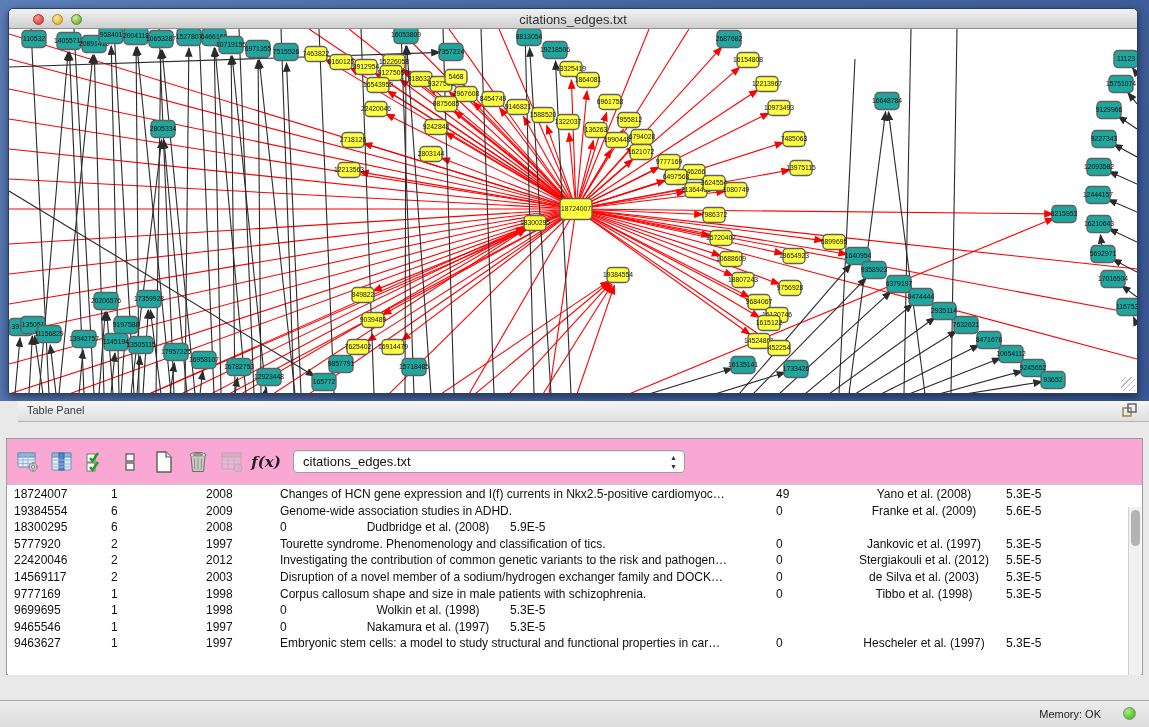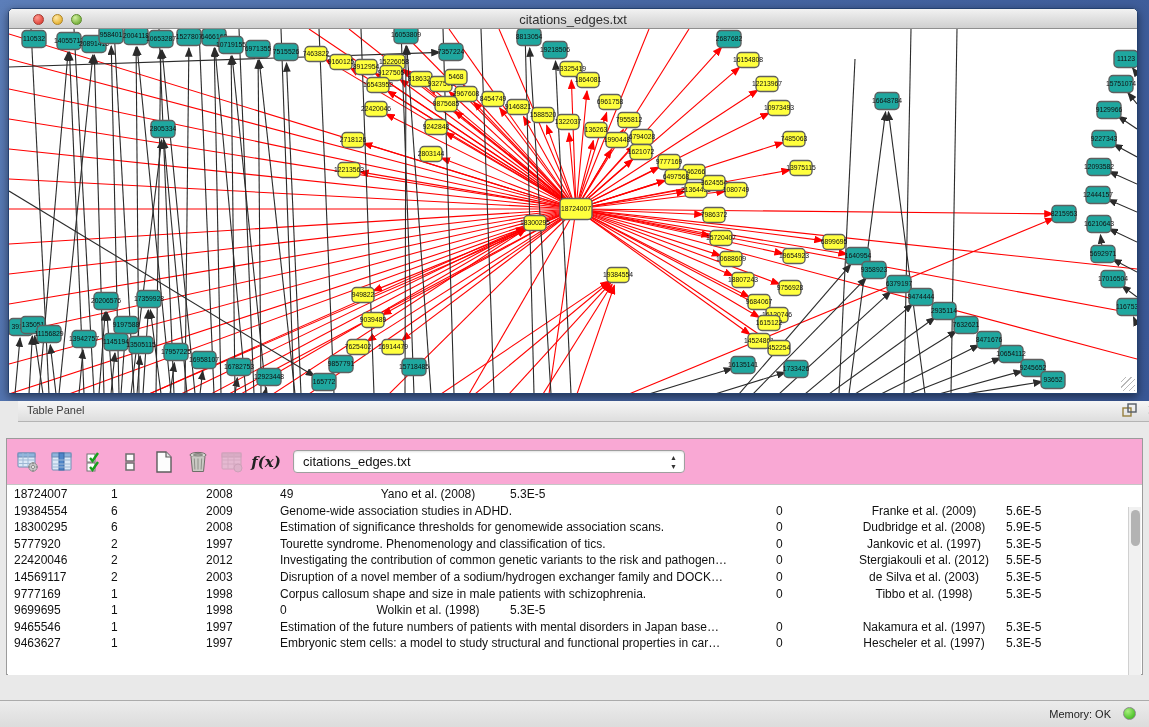--- a/index.html
+++ b/index.html
@@ -64,21 +64,21 @@
 
   .seg-tabs { position:absolute; left:0; right:0; top:274px; display:flex; justify-content:center; }
   .seg { height:20px; line-height:19px; font-size:13px; padding:0 14px;
     background:linear-gradient(#fbfbfb,#ececec); border:1px solid #9d9d9d; border-left:none; color:#1d1d1d; }
   .seg:first-child { border-left:1px solid #9d9d9d; border-radius:4px 0 0 4px; }
   .seg:last-child { border-radius:0 4px 4px 0; }
   .seg.sel { background:linear-gradient(#7d7d7d,#6a6a6a); color:#efefef; border-color:#5f5f5f; }
 
   .statusbar { position:absolute; left:0; top:299px; width:1149px; height:27px;
     background:linear-gradient(#ececec,#dcdcdc); border-top:1px solid #ababab; }
-  .mem { position:absolute; right:38px; top:7px; font-size:11px; color:#222; }
+  .mem { position:absolute; right:48px; top:7px; font-size:11px; color:#222; }
   .mem-dot { position:absolute; right:13px; top:6px; width:13px; height:13px; border-radius:50%;
     background:radial-gradient(circle at 35% 30%,#a9f07e,#4fc32d 70%); border:1px solid #8a8a8a; }
 </style>
 </head>
 <body>
 
 <div class="desktop">
   <div class="net-window">
     <div class="titlebar">
       <div class="lights">
@@ -816,38 +816,38 @@
           </svg>
         </div>
         <div class="tool-ico fx">f(x)</div>
         <div class="combo"><span>citations_edges.txt</span><span class="steppers">▲<br>▼</span></div>
       </div>
     <div class="grid" id="grid">
         <div class="data-row">
           <div class="cell" style="width: 97px;">18724007</div>
           <div class="cell" style="width: 95px;">1</div>
           <div class="cell" style="width: 74px;">2008</div>
+          <div class="cell" style="width: 496px;">Changes of HCN gene expression and I(f) currents in Nkx2.5-positive cardiomyoc…</div>
           <div class="cell" style="width: 78px;">49</div>
           <div class="cell center" style="width: 152px;">Yano et al. (2008)</div>
           <div class="cell" style="width: 104px;">5.3E-5</div>
         </div>
         <div class="data-row">
           <div class="cell" style="width: 97px;">19384554</div>
           <div class="cell" style="width: 95px;">6</div>
           <div class="cell" style="width: 74px;">2009</div>
           <div class="cell" style="width: 496px;">Genome-wide association studies in ADHD.</div>
           <div class="cell" style="width: 78px;">0</div>
           <div class="cell center" style="width: 152px;">Franke et al. (2009)</div>
           <div class="cell" style="width: 104px;">5.6E-5</div>
         </div>
         <div class="data-row">
           <div class="cell" style="width: 97px;">18300295</div>
           <div class="cell" style="width: 95px;">6</div>
           <div class="cell" style="width: 74px;">2008</div>
-          <div class="cell" style="width: 496px;">Estimation of significance thresholds for genomewide association scans.</div>
           <div class="cell" style="width: 78px;">0</div>
           <div class="cell center" style="width: 152px;">Dudbridge et al. (2008)</div>
           <div class="cell" style="width: 104px;">5.9E-5</div>
         </div>
         <div class="data-row">
           <div class="cell" style="width: 97px;">5777920</div>
           <div class="cell" style="width: 95px;">2</div>
           <div class="cell" style="width: 74px;">1997</div>
           <div class="cell" style="width: 496px;">Tourette syndrome. Phenomenology and classification of tics.</div>
           <div class="cell" style="width: 78px;">0</div>
@@ -886,21 +886,20 @@
           <div class="cell" style="width: 95px;">1</div>
           <div class="cell" style="width: 74px;">1998</div>
           <div class="cell" style="width: 78px;">0</div>
           <div class="cell center" style="width: 152px;">Wolkin et al. (1998)</div>
           <div class="cell" style="width: 104px;">5.3E-5</div>
         </div>
         <div class="data-row">
           <div class="cell" style="width: 97px;">9465546</div>
           <div class="cell" style="width: 95px;">1</div>
           <div class="cell" style="width: 74px;">1997</div>
-          <div class="cell" style="width: 496px;">Estimation of the future numbers of patients with mental disorders in Japan base…</div>
           <div class="cell" style="width: 78px;">0</div>
           <div class="cell center" style="width: 152px;">Nakamura et al. (1997)</div>
           <div class="cell" style="width: 104px;">5.3E-5</div>
         </div>
         <div class="data-row">
           <div class="cell" style="width: 97px;">9463627</div>
           <div class="cell" style="width: 95px;">1</div>
           <div class="cell" style="width: 74px;">1997</div>
           <div class="cell" style="width: 496px;">Embryonic stem cells: a model to study structural and functional properties in car…</div>
           <div class="cell" style="width: 78px;">0</div>

